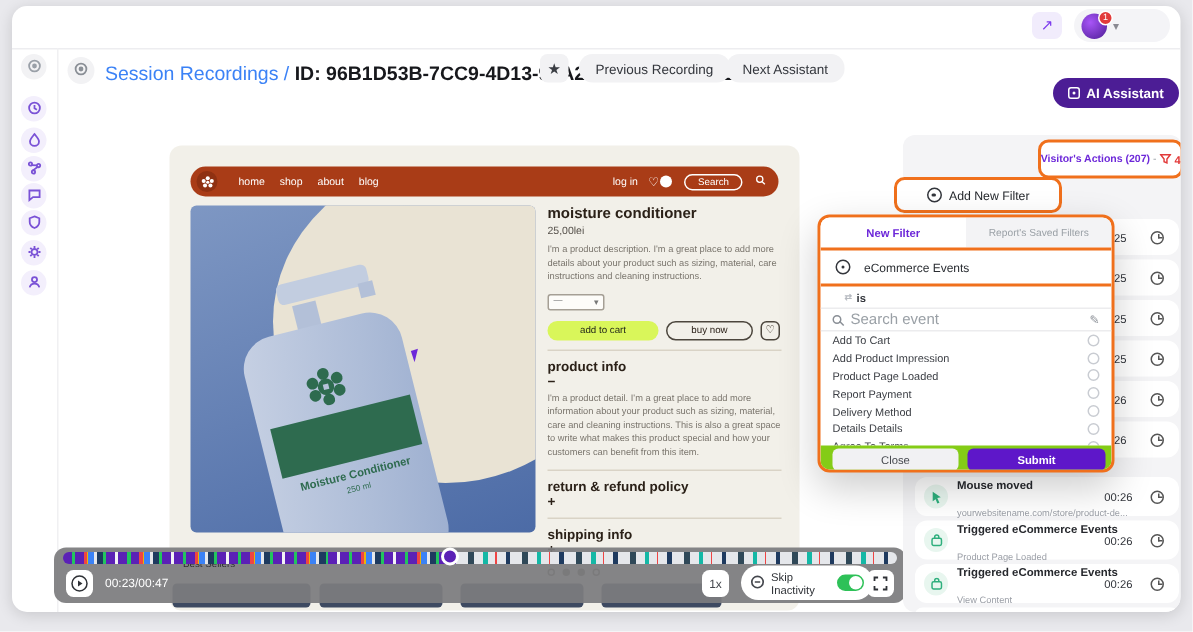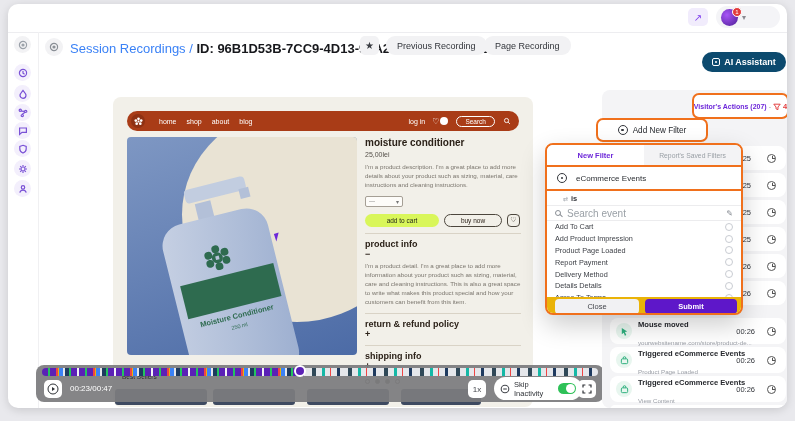--- a/index.html
+++ b/index.html
@@ -28,21 +28,21 @@
   .side-ic.gray { background:#f2f2f4; } .side-ic.gray svg { stroke:#9aa0a8; }
 
   
   .back-btn { left:37px; top:34px; width:18px; height:18px; border-radius:50%; background:#f2f2f4;
               display:flex; align-items:center; justify-content:center; }
   .title { left:62px; top:37px; font-size:13px; white-space:nowrap; }
   .crumb { color:#3b82f6; } .rid { color:#17181c; font-weight:bold; }
   .pill-btn { background:#f2f2f4; border-radius:9px; color:#33363c; font-size:9px; display:flex;
               align-items:center; justify-content:center; height:19px; }
   .star-btn { left:352px; top:32px; width:19px; height:19px; border-radius:5px; font-size:10px; color:#3a3d43; }
-  .ai-btn { left:694px; top:48px; width:84px; height:20px; background:#0c4a6e; border-radius:12px; color:#fff;
+  .ai-btn { left:694px; top:48px; width:84px; height:20px; background:#4c1d95; border-radius:12px; color:#fff;
             font-size:9px; font-weight:bold; display:flex; align-items:center; justify-content:center; gap:4px; }
   .ai-ic { width:8px; height:8px; border:1px solid #fff; border-radius:2px; position:relative; }
   .ai-ic::after { content:""; position:absolute; left:2px; top:2px; width:2px; height:2px; background:#fff; border-radius:50%; }
 
   
   .player { left:105px; top:93px; width:420px; height:310px; background:#f2f0e9; border-radius:8px; overflow:hidden; }
   .webnav { position:absolute; left:14px; top:14px; width:392px; height:20px; background:#a93c17; border-radius:13px;
             display:flex; align-items:center; color:#fff; font-size:7px; }
   .weblink { margin-right:10px; }
   .logo-circ { width:14px; height:14px; border-radius:50%; background:#8f3112; margin:0 14px 0 4px;
@@ -146,21 +146,21 @@
   .mag { width:6px; height:6px; border:1.2px solid #8a8f96; border-radius:50%; position:relative; flex:none; }
   .mag::after { content:""; position:absolute; width:4px; height:1.2px; background:#8a8f96; transform:rotate(45deg);
                 right:-3px; bottom:-1px; }
   .srch-in { flex:1; border:none; outline:none; font-size:10px; color:#333; font-family:"Liberation Sans",sans-serif; }
   .srch-in::placeholder { color:#9aa0a6; }
   .pencil { font-size:8px; color:#8a8f96; }
   .evlist { position:absolute; left:0; top:76px; width:100%; height:76px; overflow:hidden; }
   .ev-row { height:11.8px; display:flex; align-items:center; justify-content:space-between; padding:0 8px; }
   .ev-lbl { font-size:7.3px; color:#3c3f45; }
   .radio { width:8px; height:8px; border:1px solid #c9ccd2; border-radius:50%; }
-  .pp-foot { position:absolute; left:0; top:152px; width:100%; height:20px; background:#eab308; }
+  .pp-foot { position:absolute; left:0; top:152px; width:100%; height:20px; background:#84cc16; }
   .close-btn { position:absolute; left:8px; top:2px; width:84px; height:15px; background:#f1f1f3; border-radius:4px;
                font-size:7.5px; color:#44474d; display:flex; align-items:center; justify-content:center; }
   .submit-btn { position:absolute; left:98px; top:2px; width:92px; height:15px; background:#5E17C9; border-radius:4px;
                 font-size:7.5px; font-weight:bold; color:#fff; display:flex; align-items:center; justify-content:center; }
 
   
   .arow { left:602px; width:176px; height:26px; background:#fff; border-radius:8px; display:flex; align-items:center;
           padding:0 10px 0 6px; gap:6px; }
   .aic { width:16px; height:16px; border-radius:50%; background:#e8f6ef; display:flex; align-items:center;
          justify-content:center; flex:none; }
@@ -241,21 +241,21 @@
             <circle cx="5" cy="5" r="1" fill="#8a8f96"></circle>
           </svg></span>
       </div>
     <div class="abs title">
       <span class="crumb">Session Recordings / </span><span class="rid">ID: 96B1D53B-7CC9-4D13-99A2-F301219C8FBE</span>
     </div>
     <div class="abs pill-btn star-btn">
         <span>★</span>
       </div>
     <div class="abs pill-btn" style="left:378px;top:32px;padding:0 11px;">Previous Recording</div>
-    <div class="abs pill-btn" style="left:476px;top:32px;padding:0 11px;">Page Recording</div>
+    <div class="abs pill-btn" style="left:476px;top:32px;padding:0 11px;">Next Assistant</div>
     <div class="abs ai-btn">
       <span class="ai-ic"></span>
       <span>AI Assistant</span>
     </div>
 
     <div class="abs player">
       <div class="webnav">
         <span class="logo-circ">
           <svg width="9" height="9" viewBox="0 0 10 10" fill="#fff">
               <circle cx="5" cy="2" r="1.5"></circle>

